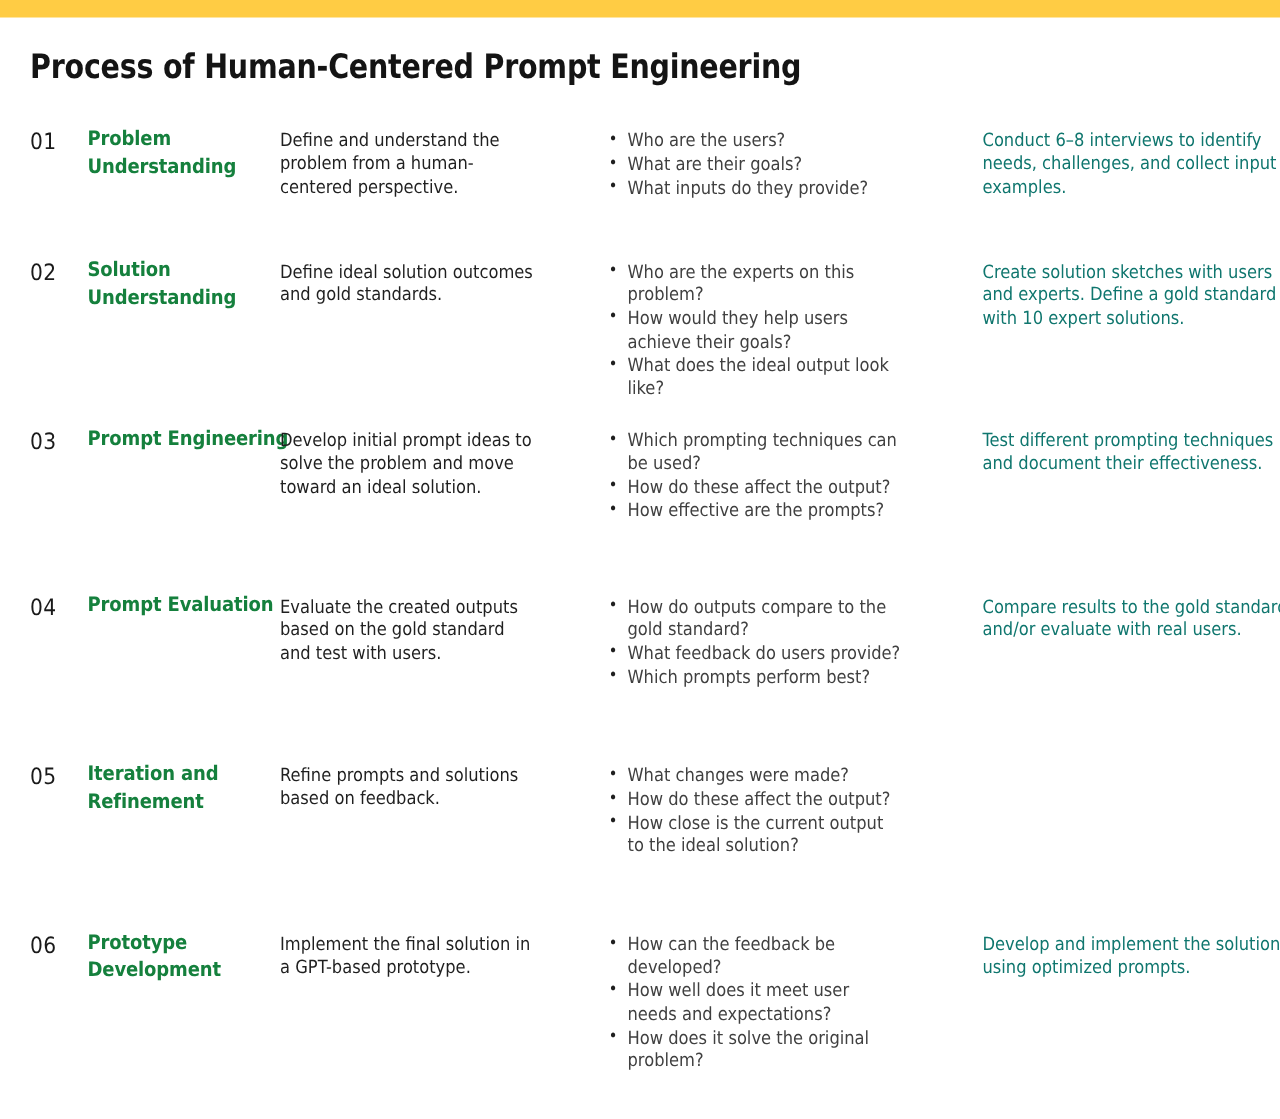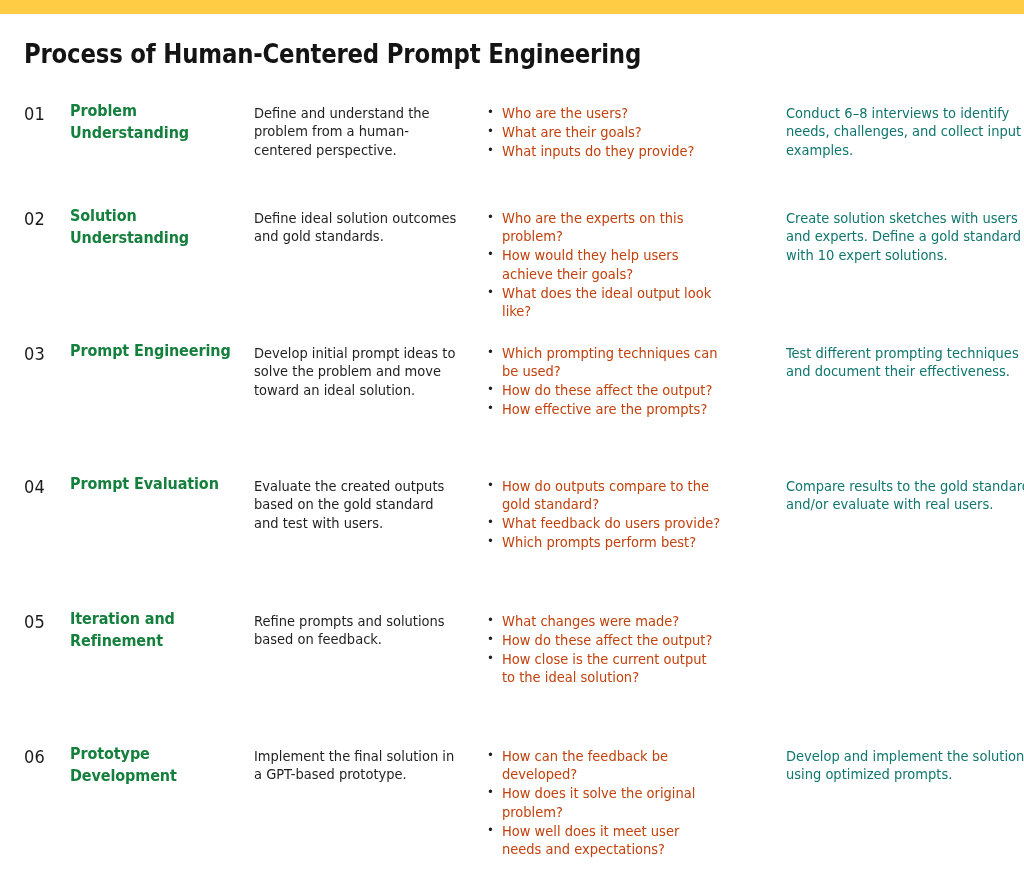--- a/index.html
+++ b/index.html
@@ -67,36 +67,36 @@
     width: 168px;
     font-size: 16px;
     font-weight: bold;
     line-height: 1.38;
     color: #15803d;
     letter-spacing: -0.1px;
   }
 
   .col-desc {
     position: absolute;
-    left: 254px;
+    left: 224px;
     top: 4px;
     width: 208px;
     font-size: 14.5px;
     line-height: 1.27;
     color: #1f1f1f;
   }
 
   .col-bullets {
     position: absolute;
     left: 486px;
     top: 4px;
     width: 236px;
     font-size: 14.5px;
     line-height: 1.27;
-    color: #c2410c;
+    color: #404040;
     margin: 0;
     padding: 0;
     list-style: none;
   }
   .col-bullets li {
     position: relative;
     padding-left: 16px;
     margin: 0 0 0.5px 0;
   }
   .col-bullets li::before {
@@ -180,18 +180,18 @@
         <li>How do these affect the output?</li>
         <li>How close is the current output to the ideal solution?</li>
       </ul>
     </div>
     <div class="step-row" style="height: 110px;">
       <div class="col-num">06</div>
       <div class="col-title">Prototype Development</div>
       <div class="col-desc">Implement the final solution in a GPT-based prototype.</div>
       <ul class="col-bullets">
         <li>How can the feedback be developed?</li>
+        <li>How well does it meet user needs and expectations?</li>
         <li>How does it solve the original problem?</li>
-        <li>How well does it meet user needs and expectations?</li>
       </ul>
       <div class="col-action">Develop and implement the solution using optimized prompts.</div>
     </div>
   </div>
 
 </body></html>

